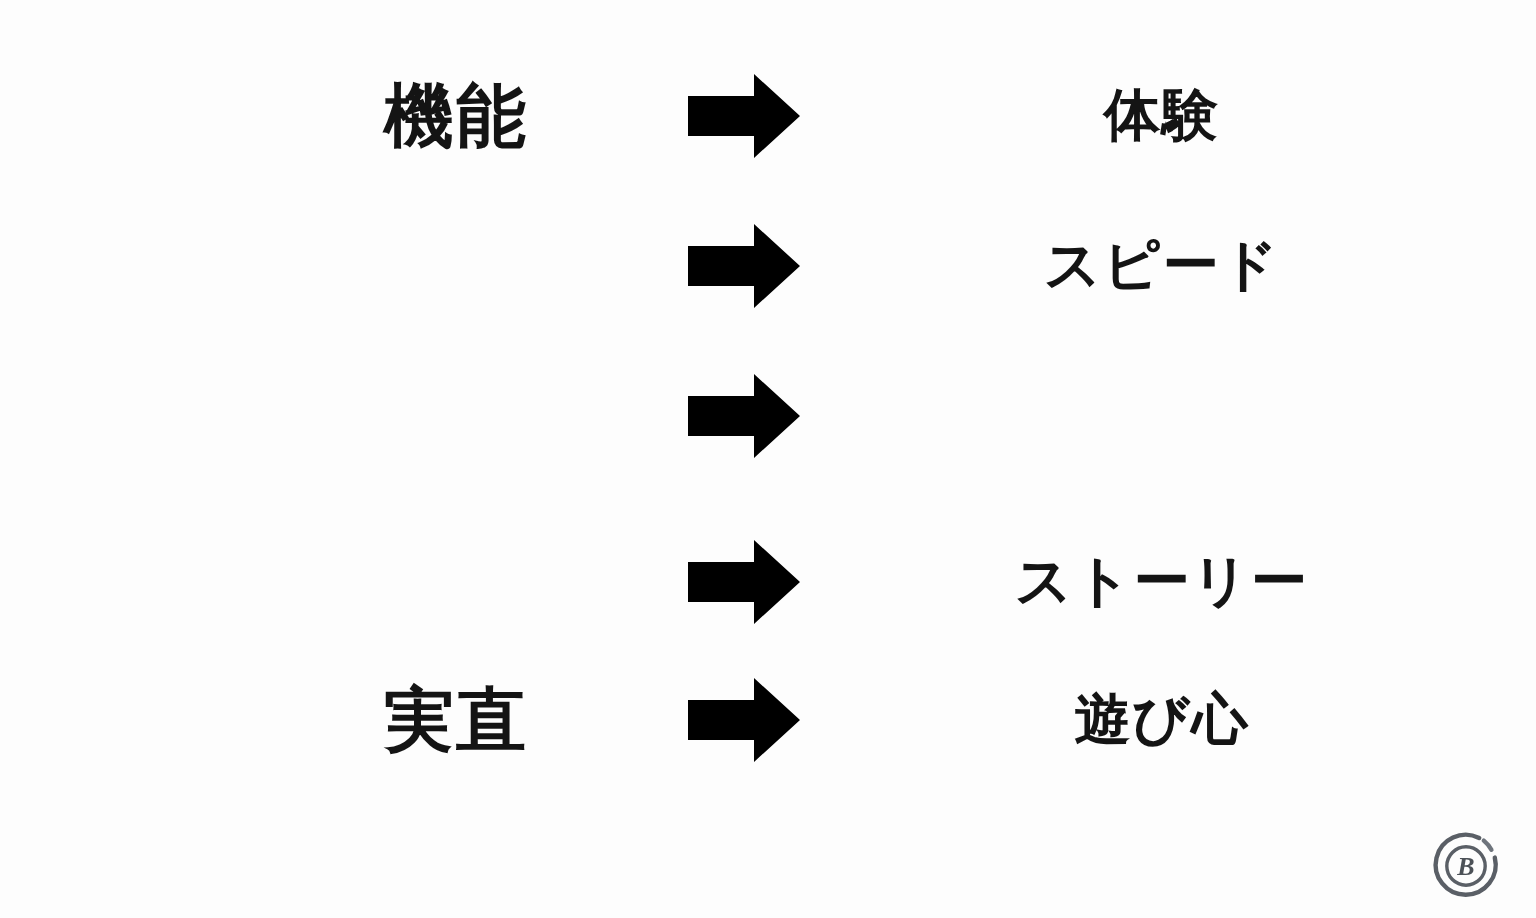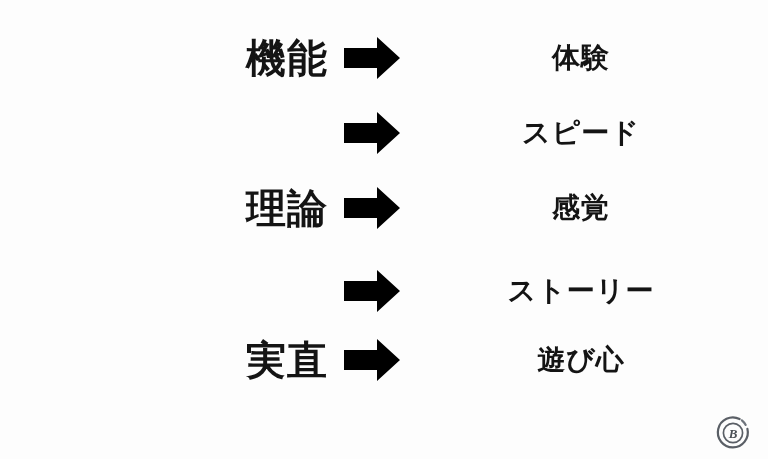--- a/index.html
+++ b/index.html
@@ -33,22 +33,22 @@
     left: 0;
     width: 768px;
     height: 56px;
     display: flex;
     align-items: center;
   }
   .cell-from {
     position: absolute;
     left: 128px;
     width: 200px;
-    text-align: right;
-    font-size: 40px;
+    text-align: center;
+    font-size: 35px;
     font-weight: bold;
     color: #141414;
     letter-spacing: 1px;
     line-height: 1;
     white-space: nowrap;
   }
   .cell-arrow {
     position: absolute;
     left: 344px;
     width: 58px;
@@ -103,27 +103,25 @@
     <div class="row" style="top:105px">
       <div class="cell-arrow">
         <svg width="56" height="42" viewBox="0 0 56 42" aria-hidden="true">
           <polygon points="0,11 33,11 33,0 56,21 33,42 33,31 0,31" fill="#000000"></polygon>
         </svg>
       </div>
       <div class="cell-to">スピード</div>
     </div>
 
     <div class="row" style="top:180px">
-      <div class="cell-from">理論</div>
       <div class="cell-arrow">
         <svg width="56" height="42" viewBox="0 0 56 42" aria-hidden="true">
           <polygon points="0,11 33,11 33,0 56,21 33,42 33,31 0,31" fill="#000000"></polygon>
         </svg>
       </div>
-      <div class="cell-to">感覚</div>
     </div>
 
     <div class="row" style="top:263px">
       <div class="cell-arrow">
         <svg width="56" height="42" viewBox="0 0 56 42" aria-hidden="true">
           <polygon points="0,11 33,11 33,0 56,21 33,42 33,31 0,31" fill="#000000"></polygon>
         </svg>
       </div>
       <div class="cell-to">ストーリー</div>
     </div>

